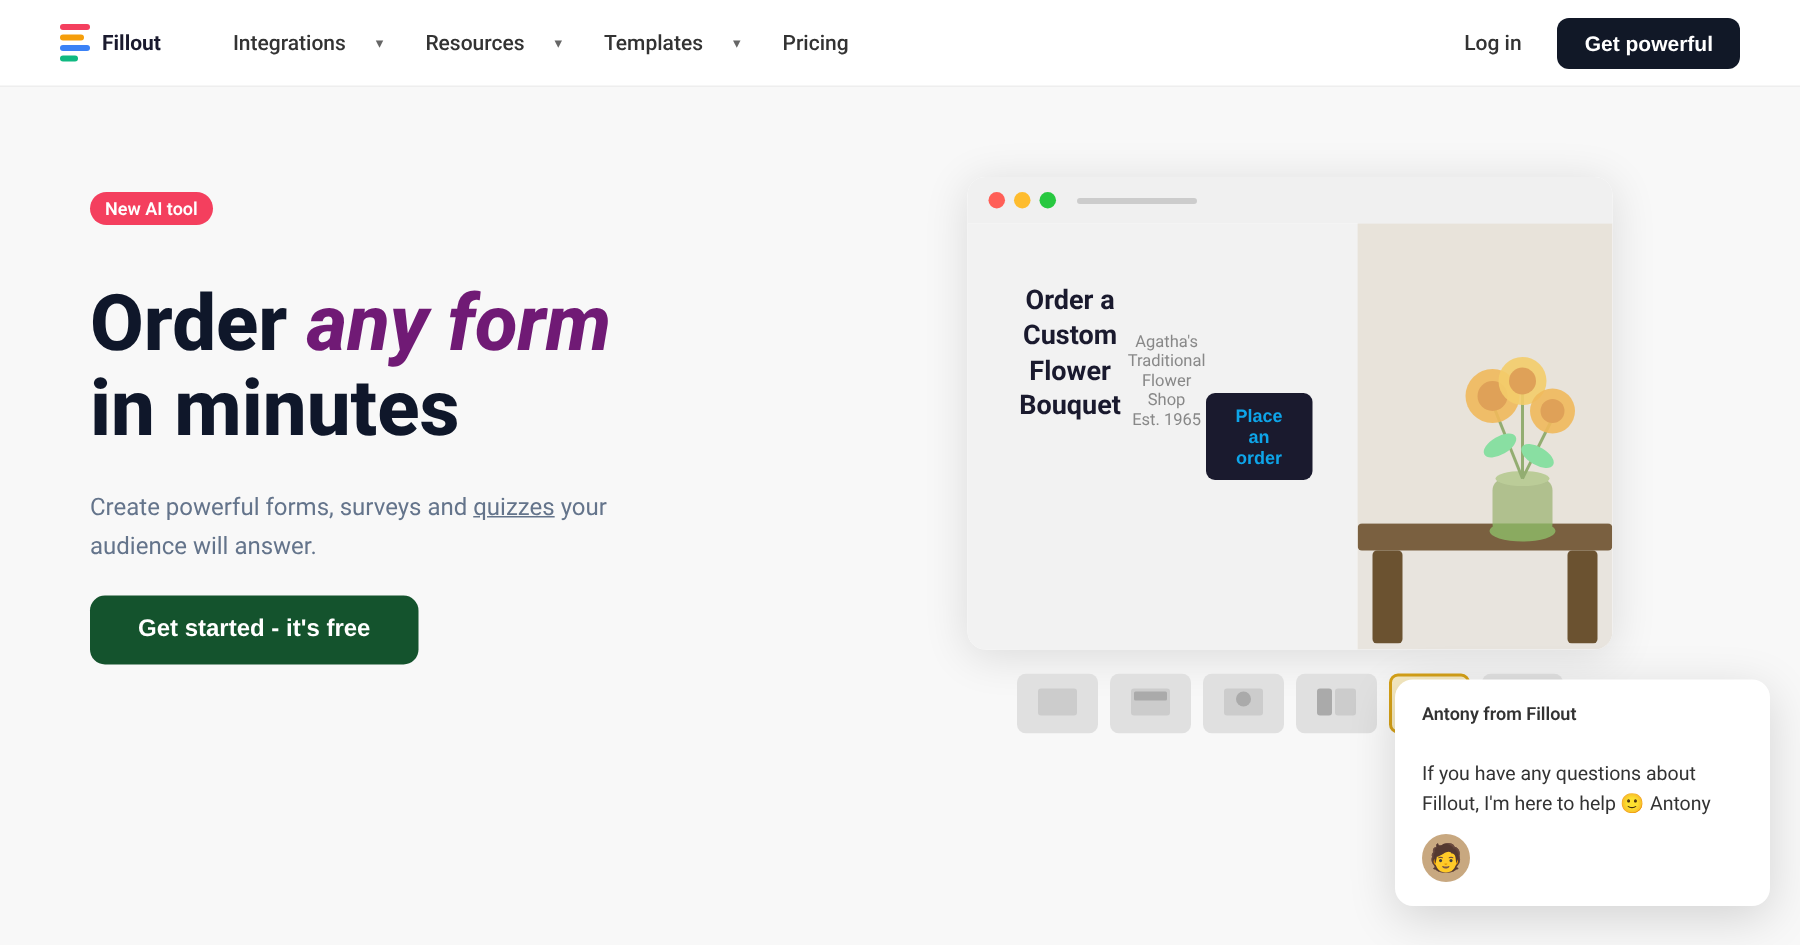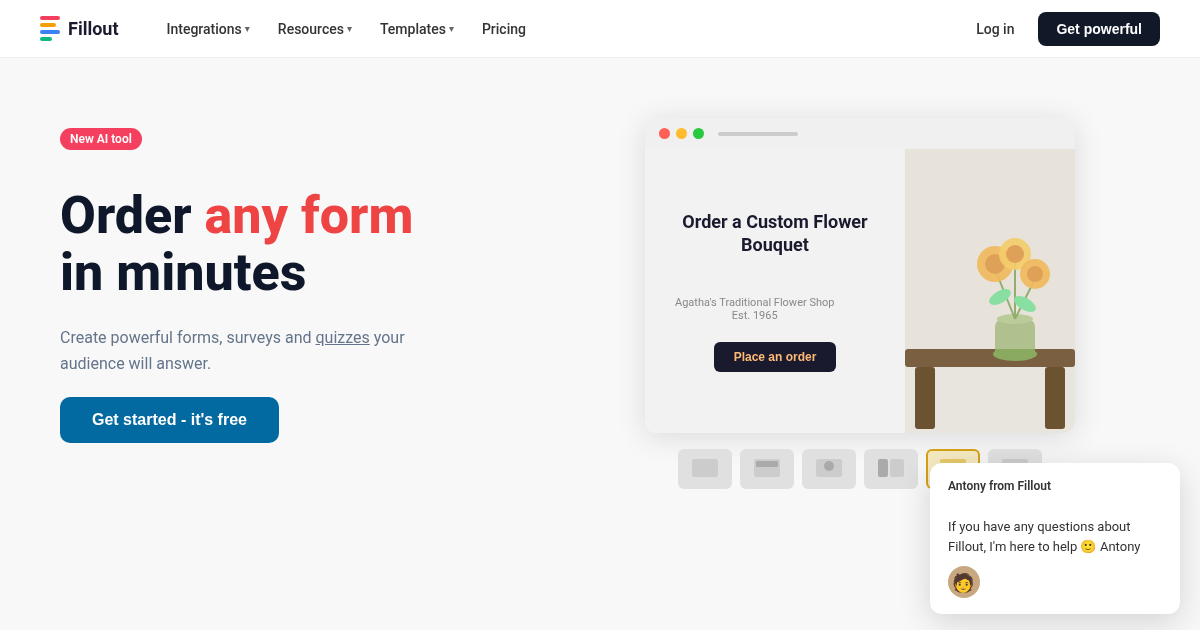--- a/index.html
+++ b/index.html
@@ -35,34 +35,34 @@
     .logo-bars span {
       display: block;
       height: 4px;
       border-radius: 2px;
     }
     .logo-bars span:nth-child(1) { width: 20px; background: #f43f5e; }
     .logo-bars span:nth-child(2) { width: 16px; background: #f59e0b; }
     .logo-bars span:nth-child(3) { width: 20px; background: #3b82f6; }
     .logo-bars span:nth-child(4) { width: 12px; background: #10b981; }
     .logo-text {
-      font-size: 18px;
+      font-size: 14px;
       font-weight: 700;
       color: #1a1a2e;
     }
     .nav-links {
       display: flex;
       align-items: center;
       gap: 4px;
       flex: 1;
     }
     .nav-link {
       display: flex;
       align-items: center;
-      gap: 3px;
+      gap: 20px;
       padding: 6px 12px;
       font-size: 14px;
       color: #333;
       cursor: pointer;
       border-radius: 6px;
       font-weight: 500;
     }
     .nav-link .chevron {
       font-size: 10px;
       color: #666;
@@ -131,35 +131,36 @@
       font-size: 14px;
     }
     .hero-headline {
       font-size: 52px;
       font-weight: 800;
       line-height: 1.1;
       color: #0f172a;
       margin-bottom: 24px;
     }
     .hero-headline .highlight {
-      color: #ef4444;
+      color: #701a75;
+      font-style: italic;
     }
     .hero-sub {
       font-size: 16px;
       color: #64748b;
       line-height: 1.6;
       margin-bottom: 20px;
       max-width: 380px;
     }
     .hero-sub a {
       color: #64748b;
       text-decoration: underline;
     }
     .btn-cta {
-      background: #0369a1;
+      background: #14532d;
       color: #fff;
       border: none;
       border-radius: 10px;
       padding: 14px 32px;
       font-size: 16px;
       font-weight: 600;
       cursor: pointer;
       display: inline-block;
     }
 
@@ -201,21 +202,21 @@
       border-radius: 2px;
     }
     .form-content {
       padding: 0;
       display: flex;
     }
     .form-text-col {
       flex: 1;
       padding: 40px 30px 40px 30px;
       display: flex;
-      flex-direction: column;
+      flex-direction: row;
       align-items: flex-start;
       justify-content: center;
       background: #f2f2f2;
     }
     .form-title {
       font-size: 18px;
       font-weight: 700;
       color: #1a1a2e;
       text-align: center;
       margin-bottom: 8px;
@@ -223,21 +224,21 @@
     }
     .form-shop {
       font-size: 11px;
       color: #888;
       text-align: center;
       margin-bottom: 20px;
       margin-top: 32px;
     }
     .form-cta-btn {
       background: #1a1a2e;
-      color: #fdba74;
+      color: #0ea5e9;
       border: none;
       border-radius: 6px;
       padding: 8px 20px;
       font-size: 12px;
       font-weight: 600;
       cursor: pointer;
       align-self: center;
     }
     .form-image-col {
       width: 170px;
@@ -269,21 +270,21 @@
       background: #f5e9c0;
     }
     .thumb-inner {
       font-size: 10px;
       color: #999;
     }
 
     
     .chat-widget {
       position: absolute;
-      bottom: 16px;
+      bottom: 26px;
       right: 20px;
       background: #fff;
       border-radius: 12px;
       box-shadow: 0 8px 32px rgba(0,0,0,0.15);
       padding: 16px 18px;
       width: 250px;
     }
     .chat-agent-name {
       font-size: 12px;
       font-weight: 600;

